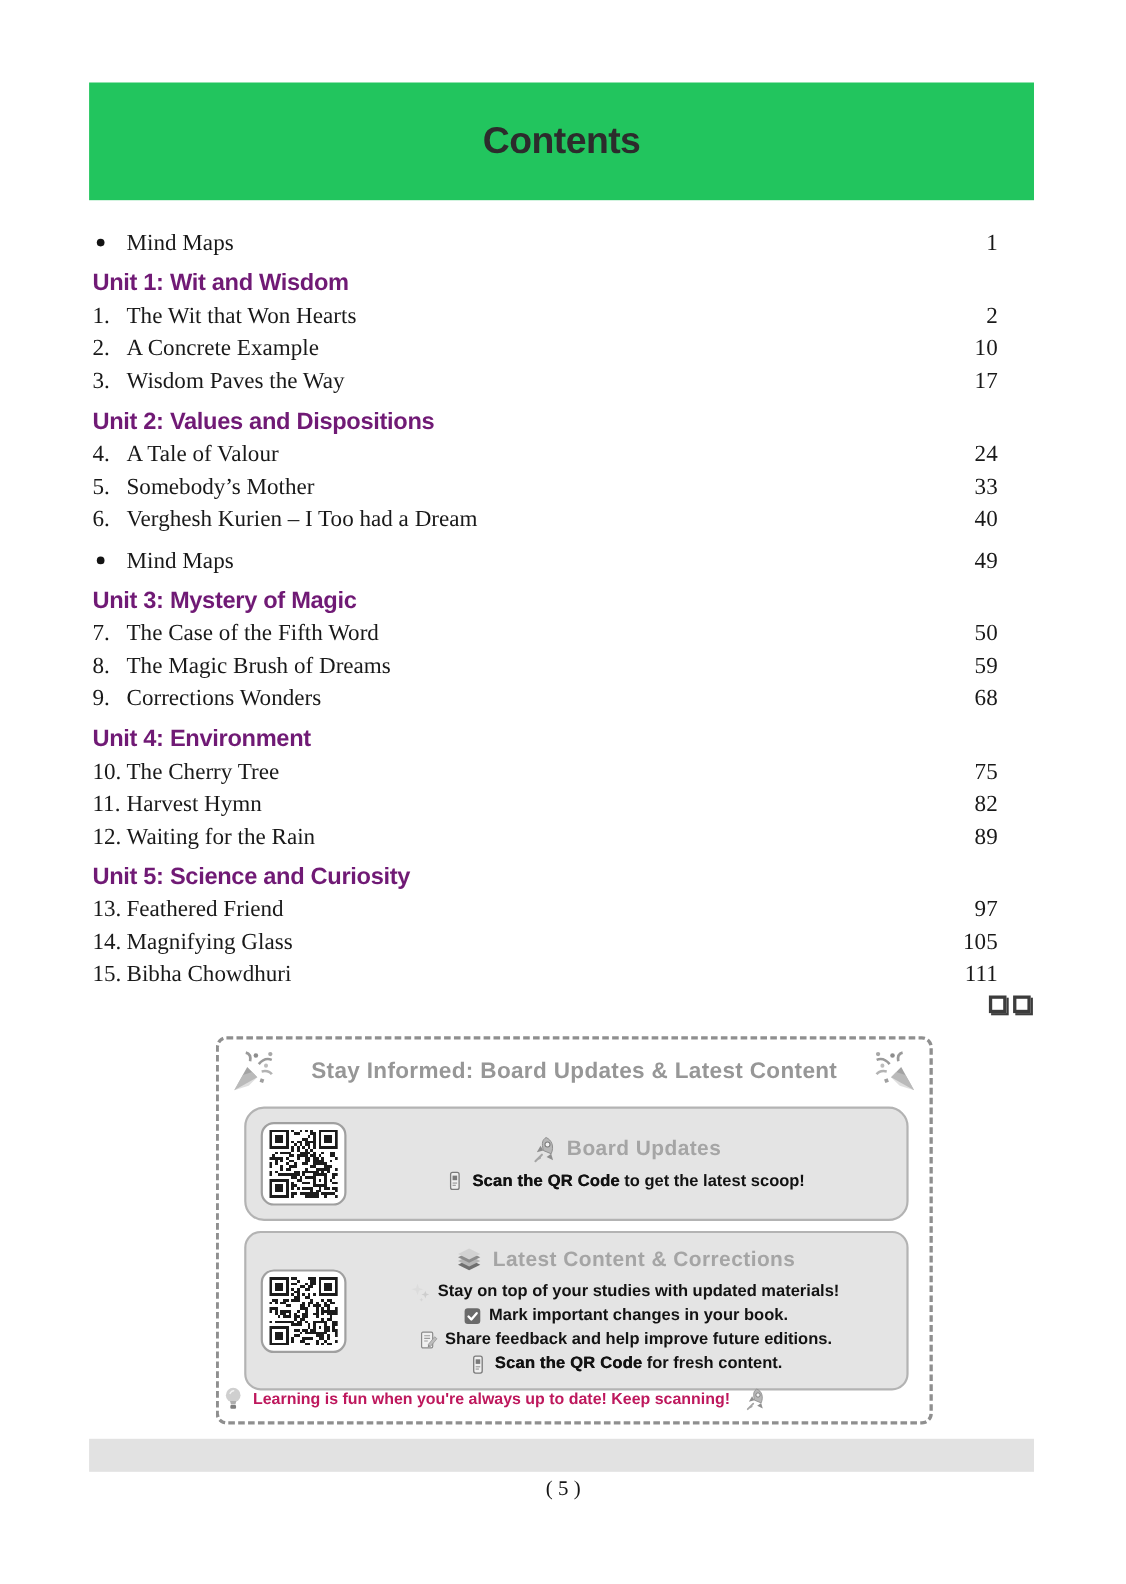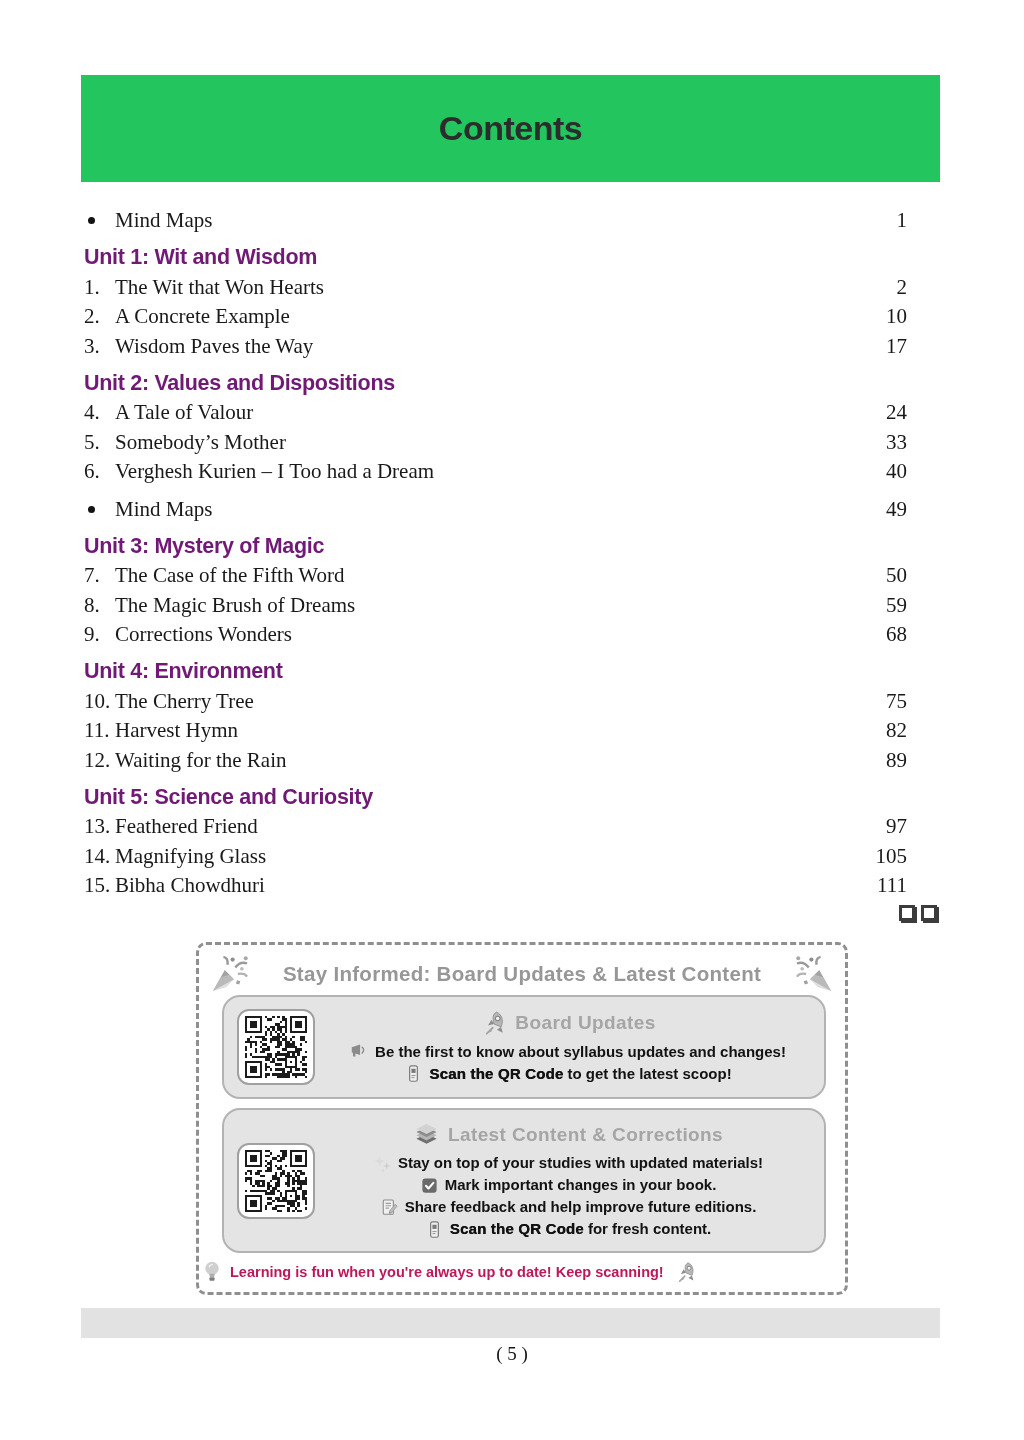--- a/index.html
+++ b/index.html
@@ -24,24 +24,24 @@
        display:inline-block;}
 
   .info-box{position:absolute;left:196px;top:942px;width:652px;height:353px;box-sizing:border-box;
        border:3px dashed #8f8f8f;border-radius:10px;}
   .box-title-row{position:absolute;top:8px;left:10px;right:10px;display:flex;align-items:center;}
   .box-title{flex:1;text-align:center;font-weight:700;font-size:20.5px;color:#979797;letter-spacing:0.3px;}
   .popper{width:42px;height:42px;flex:0 0 auto;}
   .popper svg,.ic svg{width:100%;height:100%;display:block;}
   .flip svg{transform:scaleX(-1);}
 
-  .cards{position:absolute;left:23px;right:19px;top:50px;}
+  .cards{position:absolute;left:23px;right:19px;top:61px;}
   .card{position:relative;background:#e4e4e4;border:2px solid #b3b3b3;border-radius:18px;box-sizing:border-box;}
   .card1{height:104px;}
-  .card2{height:145px;margin-top:9px;}
+  .card2{height:145px;margin-top:9px;border-radius:15px;}
   .qr-box{position:absolute;left:13px;top:50%;transform:translateY(-50%);width:78px;height:76px;
        background:#fff;border:2px solid #a0a0a0;border-radius:12px;box-sizing:border-box;
        display:flex;align-items:center;justify-content:center;}
   .card-text{position:absolute;left:94px;right:6px;top:0;bottom:0;display:flex;flex-direction:column;
        justify-content:center;align-items:center;text-align:center;}
   .chead{font-weight:700;font-size:19px;color:#a5a5a5;letter-spacing:0.4px;display:flex;
        align-items:center;margin-bottom:4px;}
   .cline{font-weight:700;font-size:15px;color:#121212;line-height:22px;display:flex;align-items:center;
        white-space:nowrap;}
   .cline b{letter-spacing:0.2px;text-shadow:0.4px 0 0 #121212;}
@@ -521,29 +521,20 @@
             <span class="ic ic-h">
               <svg viewBox="0 0 32 32">
                 <path d="M19.5 2.5 C25.5 5 28.5 12 25 20 L16.5 16.5 C14.5 8 15.5 5 19.5 2.5 Z" fill="#b7b7b7" stroke="#8a8a8a" stroke-width="1"></path>
                 <circle cx="21" cy="10" r="2.7" fill="#f2f2f2" stroke="#7d7d7d" stroke-width="1.2"></circle>
                 <path d="M16.5 16.5 L9.5 18.5 L13.5 11.5 Z" fill="#8e8e8e"></path>
                 <path d="M25 20 L27 27 L20 23.5 Z" fill="#8e8e8e"></path>
                 <path d="M15 21 L8 28 M13 24.5 L10 26" stroke="#a5a5a5" stroke-width="2.2" stroke-linecap="round" fill="none"></path>
               </svg>
             </span>
             <span>Board Updates</span>
-          </div>
-          <div class="cline">
-            <span class="ic ic-s">
-              <svg viewBox="0 0 32 32">
-                <polygon points="3,9 17,4 17,22 9,19.5 9,25 5,24 5,18.2 3,17.5" fill="#8b8b8b"></polygon>
-                <path d="M20.5 9 q5 4.5 0 9.5" stroke="#8b8b8b" stroke-width="2.4" fill="none" stroke-linecap="round"></path>
-              </svg>
-            </span>
-            <span>Be the first to know about syllabus updates and changes!</span>
           </div>
           <div class="cline">
             <span class="ic ic-s">
               <svg viewBox="0 0 32 32">
                 <rect x="9.5" y="3" width="13" height="26" rx="3" fill="#efefef" stroke="#7a7a7a" stroke-width="2"></rect>
                 <rect x="12.5" y="8" width="7" height="7" fill="#7a7a7a"></rect>
                 <rect x="12.5" y="18.5" width="7" height="1.8" fill="#9a9a9a"></rect>
                 <rect x="12.5" y="22" width="5" height="1.8" fill="#9a9a9a"></rect>
               </svg>
             </span>

